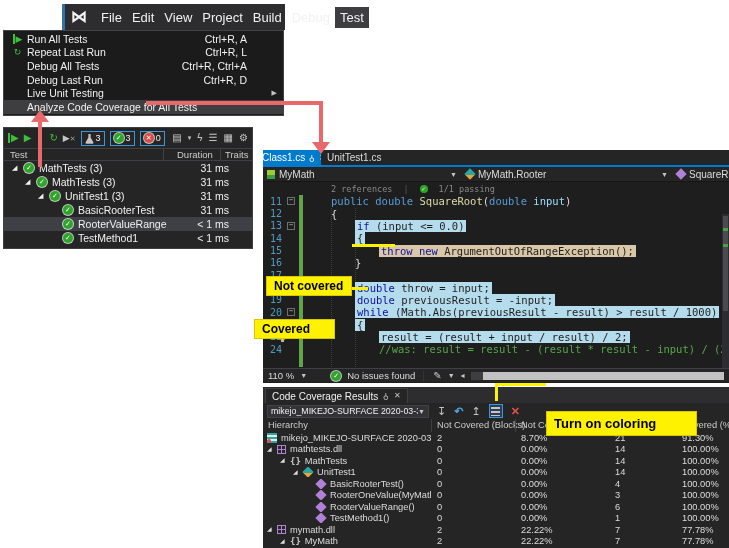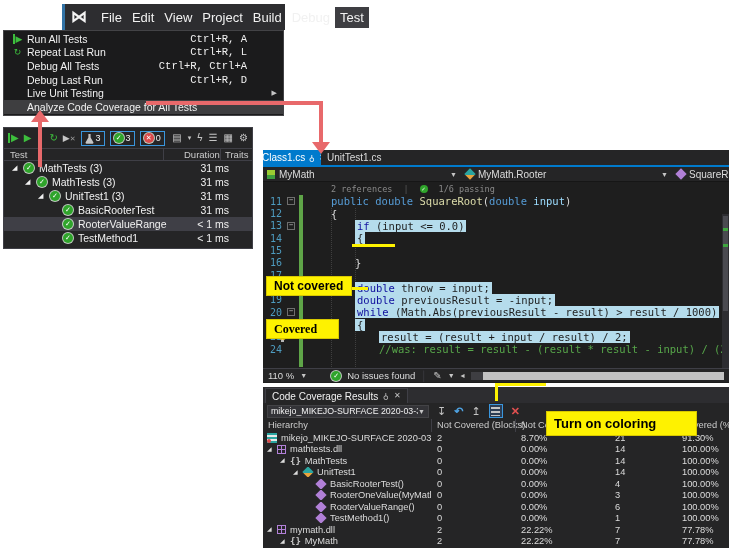--- a/index.html
+++ b/index.html
@@ -16,21 +16,21 @@
 
   
   #test-menu{position:absolute;left:3px;top:30px;width:281px;background:#1B1B1C;
              border:1px solid #434346;padding:1px 0;}
   .menu-row{position:relative;display:flex;align-items:center;height:13.6px;font-size:10.5px;
             color:#F1F1F1;padding-left:4px;}
   .menu-row.hl{background:#3E3E40;}
   .menu-ic{width:19px;flex:none;display:flex;align-items:center;justify-content:center;
            font-size:9px;color:#3DBE3D;}
   .menu-ic .runbar{border-left:2px solid #3DBE3D;padding-left:1px;}
-  .menu-shortcut{margin-left:auto;margin-right:36px;font-family:Liberation Mono, monospace;}
+  .menu-shortcut{margin-left:auto;margin-right:36px;}
   .menu-sub{position:absolute;right:6px;font-size:7px;color:#C5C5C5;}
 
   
   .red-line{position:absolute;background:#E8696B;z-index:60;}
   .red-head-up{position:absolute;width:0;height:0;border-left:9px solid transparent;
                border-right:9px solid transparent;border-bottom:12px solid #E8696B;z-index:60;}
   .red-head-down{position:absolute;width:0;height:0;border-left:9px solid transparent;
                  border-right:9px solid transparent;border-top:12px solid #E8696B;z-index:60;}
 
   
@@ -43,21 +43,21 @@
   .badge{display:flex;align-items:center;gap:2px;border:1px solid #3A96DD;height:15px;
          padding:0 3px;color:#F1F1F1;font-size:9px;}
   .circle{width:10px;height:10px;border-radius:50%;color:#fff;font-size:7px;line-height:10px;
           text-align:center;flex:none;box-shadow:0 0 0 1px rgba(240,255,240,.75);}
   .circle.pass{background:#2FA42B;}
   .circle.fail{background:#D94A4A;}
   #te-right{margin-left:auto;display:flex;align-items:center;gap:6px;}
   #te-header{height:13px;display:flex;align-items:center;font-size:9.5px;color:#CCCCCC;
              border-top:1px solid #3F3F46;border-bottom:1px solid #3F3F46;}
   .teh-test{flex:1;padding-left:6px;}
-  .teh-dur{width:57px;border-left:1px solid #3F3F46;padding-left:20px;}
+  .teh-dur{width:57px;border-left:1px solid #3F3F46;padding-left:13px;}
   .teh-traits{width:32px;border-left:1px solid #3F3F46;padding-left:4px;}
   .te-row{position:relative;display:flex;align-items:center;height:14px;font-size:10.5px;
           color:#F1F1F1;}
   .te-row.selected{background:#3F3F46;}
   .expander{width:12px;flex:none;font-size:7px;color:#F1F1F1;line-height:8px;}
   .te-dur{position:absolute;left:161px;width:64px;text-align:right;}
 
   
   #editor{position:absolute;left:263px;top:150px;width:466px;height:233px;background:#1E1E1E;}
   #ed-tabs{height:15px;background:#252526;display:flex;}
@@ -313,21 +313,21 @@
       </div>
     </div>
     <div id="ed-code">
       <div id="greenbar"></div>
       <div class="guide" style="left:68px;"></div>
       <div class="guide" style="left:92px;"></div>
       <div id="codelens">
         <span>2 references</span>
         <span style="color:#5A5A5A;">|</span>
         <span class="lens-check">✓</span>
-        <span>1/6 passing</span>
+        <span>1/1 passing</span>
       </div>
       <div id="code-lines">
           <div class="code-row">
             <span class="ln">11</span>
             <span class="foldcol">
               <span class="foldbox">−</span>
             </span>
             <span class="codetext" style="margin-left: 34px;"><span class="tk-k">public</span><span class="tk-p"> </span><span class="tk-k">double</span><span class="tk-p"> </span><span class="tk-m">SquareRoot</span><span class="tk-p">(</span><span class="tk-k">double</span><span class="tk-p"> </span><span class="tk-pa">input</span><span class="tk-p">)</span></span>
           </div>
           <div class="code-row">
@@ -343,20 +343,21 @@
             <span class="codetext" style="margin-left: 58px;"><span class="hl-covered"><span class="tk-kd">if</span><span class="tk-d"> (input &lt;= 0.0)</span></span></span>
           </div>
           <div class="code-row">
             <span class="ln">14</span>
             <span class="foldcol"></span>
             <span class="codetext" style="margin-left: 58px;"><span class="hl-covered"><span class="tk-d">{</span></span></span>
           </div>
           <div class="code-row">
             <span class="ln">15</span>
             <span class="foldcol"></span>
+            <span class="codetext" style="margin-left: 82px;"><span class="hl-not-covered"><span class="tk-kd">throw</span><span class="tk-d"> </span><span class="tk-kd">new</span><span class="tk-d"> ArgumentOutOfRangeException();</span></span></span>
           </div>
           <div class="code-row">
             <span class="ln">16</span>
             <span class="foldcol"></span>
             <span class="codetext" style="margin-left: 58px;"><span class="tk-p">}</span></span>
           </div>
           <div class="code-row">
             <span class="ln">17</span>
             <span class="foldcol"></span>
             <span class="codetext" style="margin-left: 10px;"></span>
@@ -572,21 +573,21 @@
   <div class="red-line" style="left:38px;top:120px;width:4px;height:47px;"></div>
   <div class="red-line" style="left:146px;top:101px;width:177px;height:4px;"></div>
   <div class="red-line" style="left:319px;top:101px;width:4px;height:41px;"></div>
   <div class="red-head-down" style="left:312px;top:142px;"></div>
 
   <div class="y-line" style="left:352px;top:244px;width:43px;height:3px;"></div>
   <div class="callout" style="left:266px;top:236px;width:86px;height:20px;font-size:12px;">
     <span>Not covered</span>
   </div>
   <div class="y-line" style="left:339px;top:287px;width:29px;height:3px;"></div>
-  <div class="callout" style="left:266px;top:279px;width:73px;height:20px;font-size:12px;font-family:Liberation Serif, serif;">
+  <div class="callout" style="left:254px;top:279px;width:81px;height:20px;font-size:12px;">
     <span>Covered</span>
   </div>
   <div class="y-line" style="left:495px;top:383px;width:51px;height:3px;"></div>
   <div class="y-line" style="left:495px;top:383px;width:3px;height:18px;"></div>
   <div class="callout" style="left:546px;top:371px;width:151px;height:25px;font-size:13px;">
     <span>Turn on coloring</span>
   </div>
 
 </div>
 

